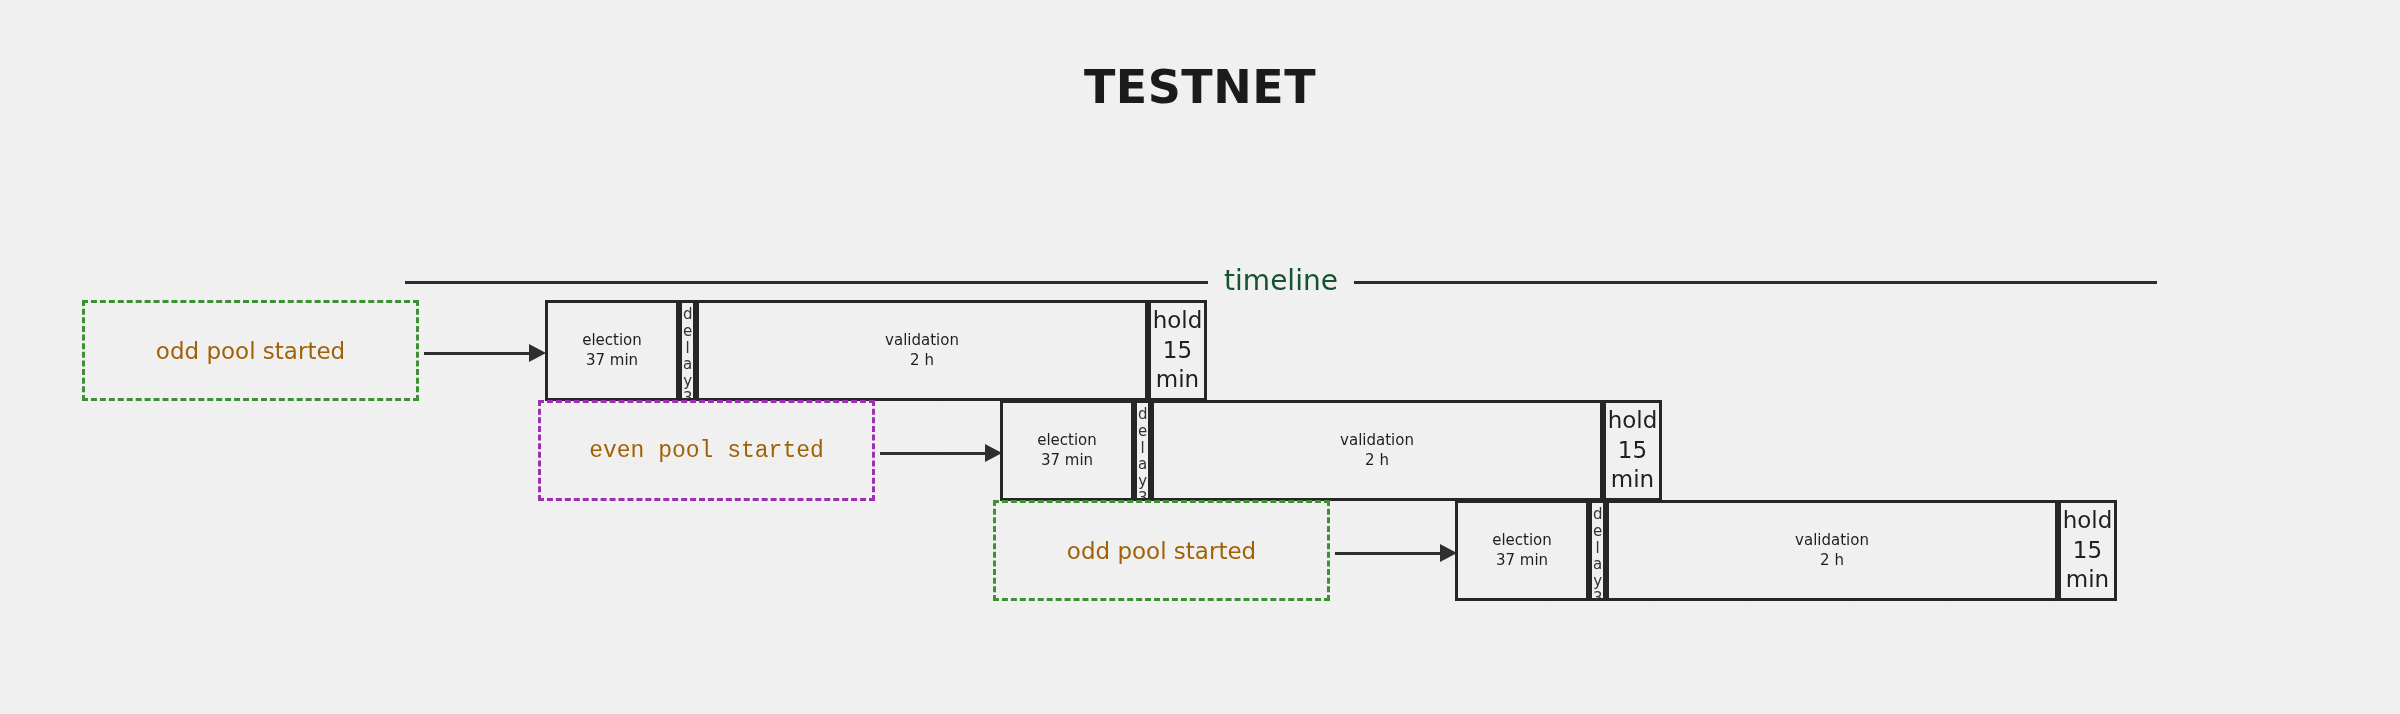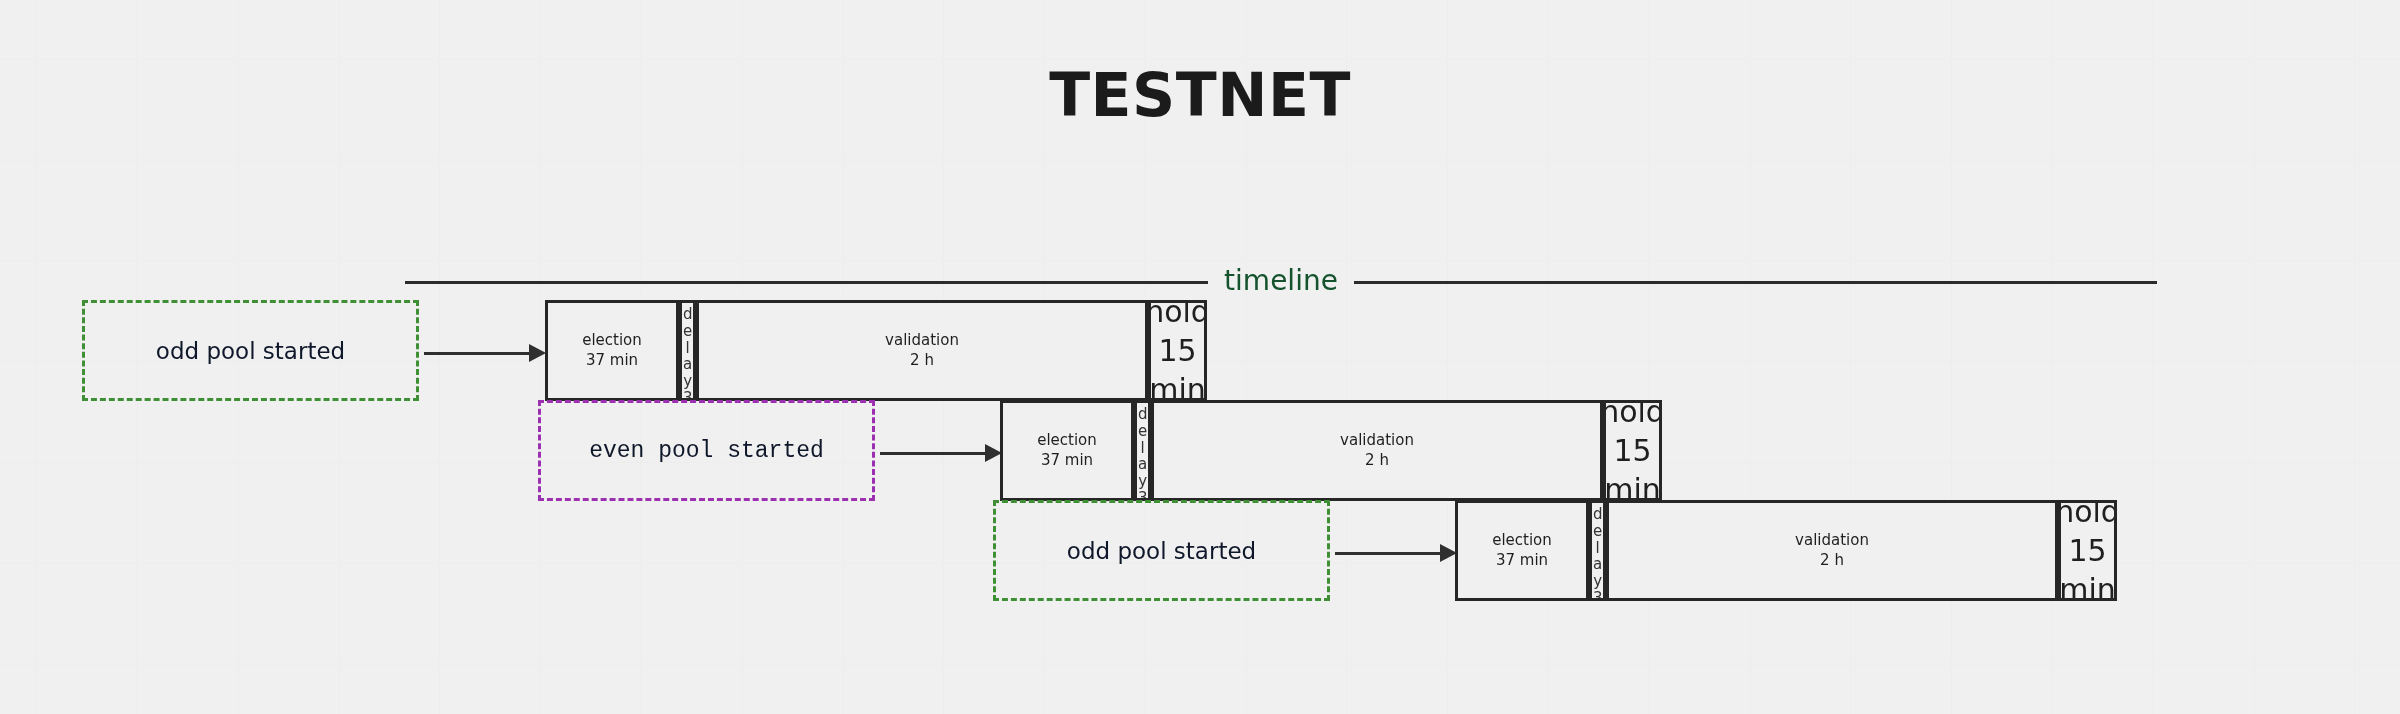--- a/index.html
+++ b/index.html
@@ -28,21 +28,21 @@
     height: 714px;
   }
 
   
   #page-title {
     position: absolute;
     left: 0;
     top: 60px;
     width: 2400px;
     text-align: center;
-    font-size: 60px;
+    font-size: 46px;
     font-weight: 700;
     letter-spacing: 0.5px;
     color: #1b1b1b;
     font-family: "DejaVu Sans", "Liberation Sans", sans-serif;
   }
 
   
   #timeline-axis {
     position: absolute;
     left: 405px;
@@ -79,21 +79,21 @@
     font-size: 15px;
     line-height: 1.30;
     color: #1f1f1f;
     text-align: center;
     overflow: hidden;
   }
   .box .lbl-name,
   .box .lbl-dur { display: block; white-space: nowrap; }
 
   .box.hold {
-    font-size: 30px;
+    font-size: 23px;
     line-height: 1.30;
   }
 
   
   .box.delay {
     border-width: 3px;
     font-size: 15px;
     line-height: 1.12;
     padding: 3px 0 0 0;
     justify-content: flex-start;
@@ -115,21 +115,21 @@
   
   .note {
     position: absolute;
     box-sizing: border-box;
     border: 3px dashed #3f8f35;
     background: transparent;
     display: flex;
     align-items: center;
     justify-content: center;
     font-size: 23px;
-    color: #0f172a;
+    color: #a16207;
     text-align: center;
   }
   .note.purple { border-color: #9b30b0; }
 
   
   .arrow {
     position: absolute;
     height: 22px;
     display: flex;
     align-items: center;

